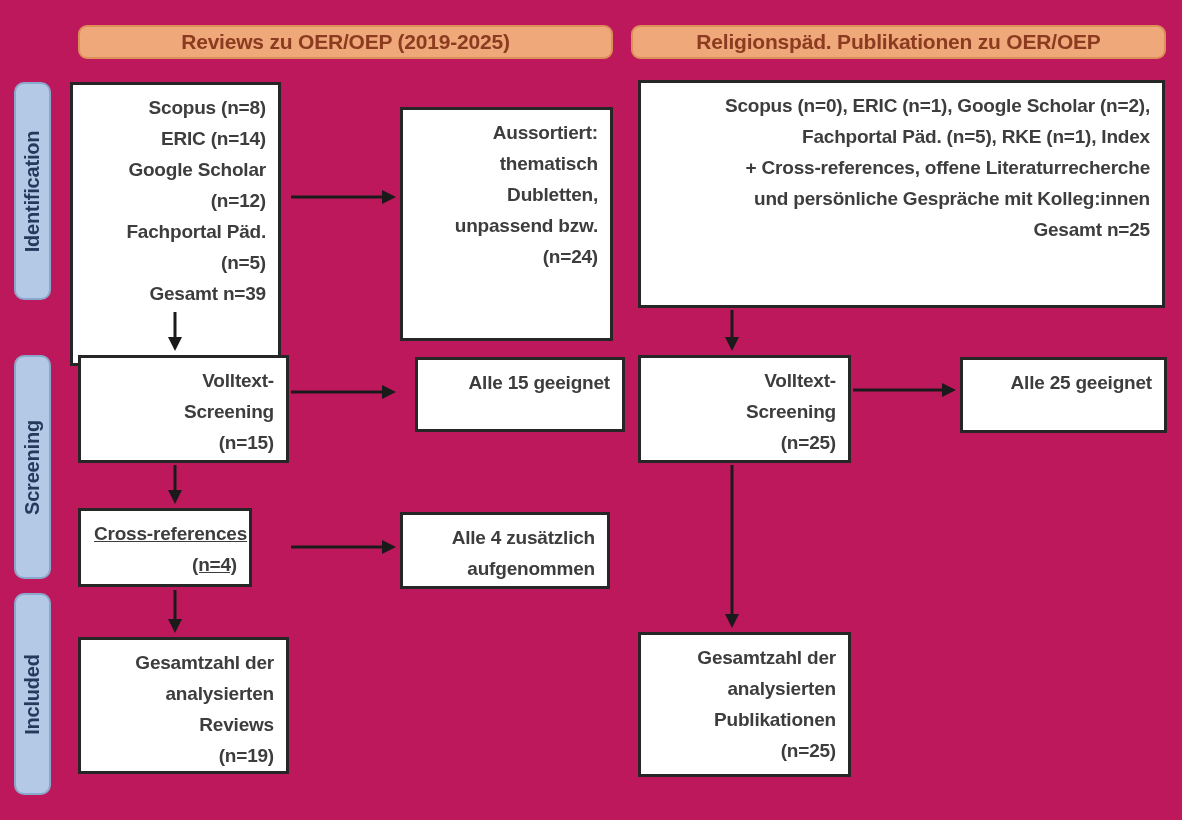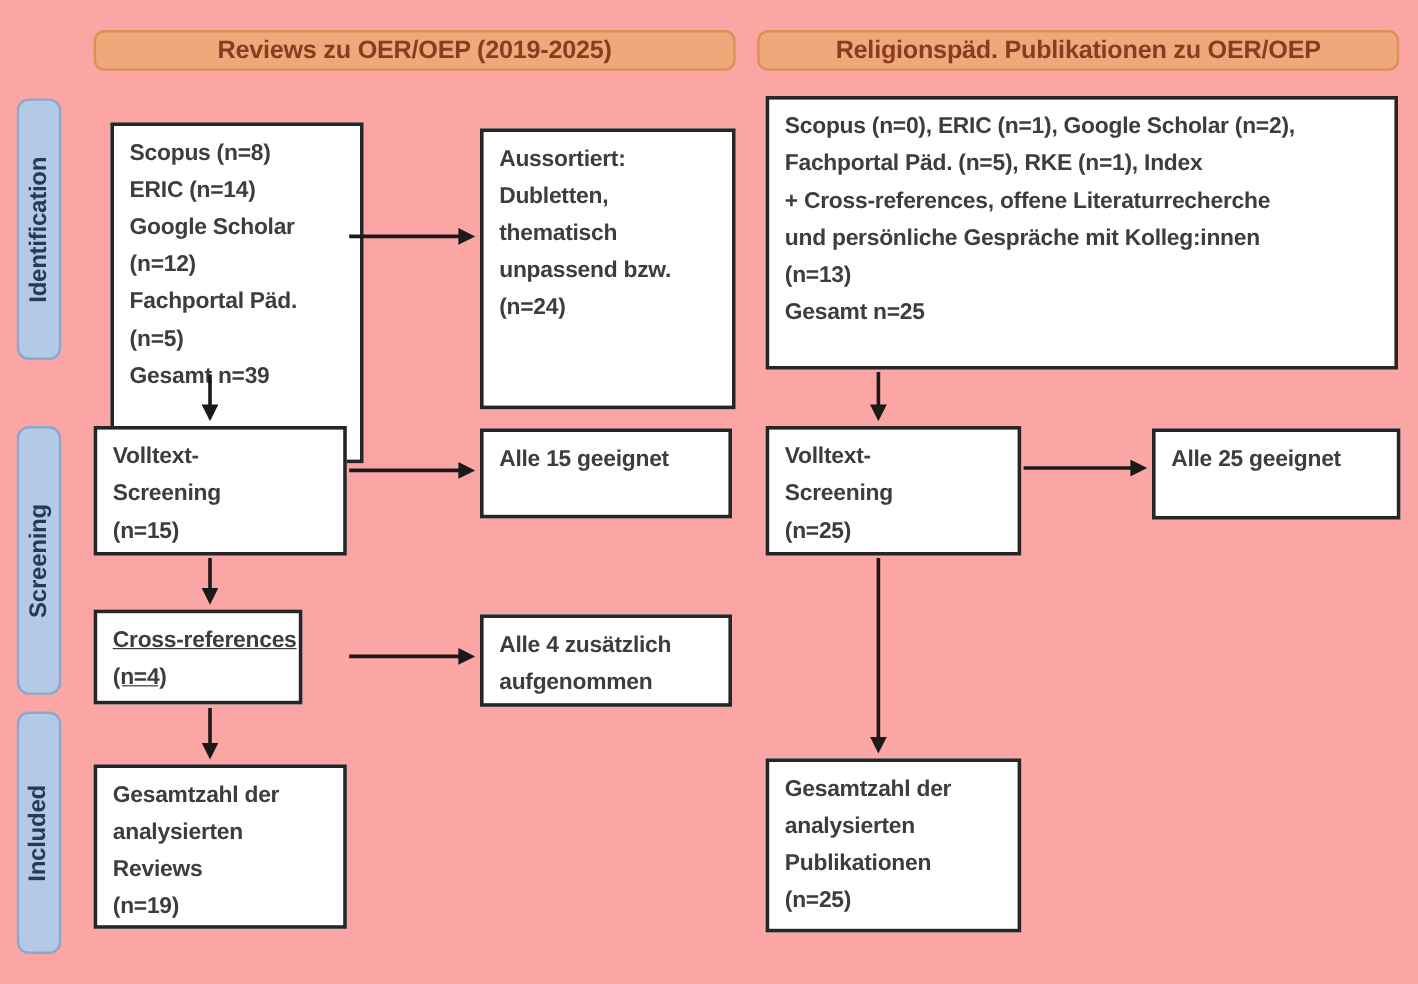--- a/index.html
+++ b/index.html
@@ -1,21 +1,22 @@
 <!DOCTYPE html>
 <html style="--header-fill: #efa87a; --header-border: #dd8f58; --header-text: #8c3b20; --stage-fill: #b4c9e6; --stage-border: #8aa8cc; --stage-text: #24395c; --box-border: #262626; --box-text: #3d3d3d; --arrow: #1a1a1a;"><head>
 <meta charset="utf-8">
 <style>
   html,body{margin:0;padding:0;background:#ffffff;}
   .canvas{
     position:relative;
     width:1182px;height:820px;
-    background:#fca5a5;
+    background:#be185d;
     font-family:"Liberation Sans", sans-serif;
     overflow:hidden;
+    text-align:right;
   }
   
   .hdr{
     position:absolute;
     box-sizing:border-box;
     height:34px;
     background:var(--header-fill,#efa87a);
     border:2px solid var(--header-border,#dd8f58);
     border-radius:9px;
     color:var(--header-text,#8c3b20);
@@ -52,24 +53,24 @@
     box-sizing:border-box;
     background:#ffffff;
     border:3px solid var(--box-border,#262626);
     color:var(--box-text,#3d3d3d);
     font-size:19px;font-weight:700;
     line-height:31px;
     letter-spacing:-0.2px;
     padding:7px 12px 4px 13px;
   }
   .box .ln{white-space:nowrap;}
-  .b-l-sources{left:92px;top:82px;width:211px;height:284px;margin-top:20px;}
+  .b-l-sources{left:70px;top:82px;width:211px;height:284px;}
   .b-l-sorted{left:400px;top:80px;width:213px;height:234px;margin-top:27px;}
   .b-l-fulltext{left:78px;top:355px;width:211px;height:108px;}
-  .b-l-eligible{left:400px;top:357px;width:210px;height:75px;}
+  .b-l-eligible{left:415px;top:357px;width:210px;height:75px;}
   .b-l-crossref{left:78px;top:508px;width:174px;height:79px;text-decoration:underline;}
   .b-l-added{left:400px;top:512px;width:210px;height:77px;}
   .b-l-total{left:78px;top:637px;width:211px;height:137px;}
   .b-r-sources{left:638px;top:80px;width:527px;height:228px;}
   .b-r-fulltext{left:638px;top:355px;width:213px;height:108px;}
   .b-r-eligible{left:960px;top:357px;width:207px;height:76px;}
   .b-r-total{left:638px;top:632px;width:213px;height:145px;}
   
   .arrows{position:absolute;left:0;top:0;pointer-events:none;}
   .arrows line{stroke:var(--arrow,#1a1a1a);stroke-width:3;}
@@ -97,22 +98,22 @@
     <div class="ln">ERIC (n=14)</div>
     <div class="ln">Google Scholar</div>
     <div class="ln">(n=12)</div>
     <div class="ln">Fachportal Päd.</div>
     <div class="ln">(n=5)</div>
     <div class="ln">Gesamt n=39</div>
   </div>
 
   <div class="box b-l-sorted">
     <div class="ln">Aussortiert:</div>
+    <div class="ln">thematisch</div>
     <div class="ln">Dubletten,</div>
-    <div class="ln">thematisch</div>
     <div class="ln">unpassend bzw.</div>
     <div class="ln">(n=24)</div>
   </div>
 
   <div class="box b-l-fulltext">
     <div class="ln">Volltext-</div>
     <div class="ln">Screening</div>
     <div class="ln">(n=15)</div>
   </div>
 
@@ -135,21 +136,20 @@
     <div class="ln">analysierten</div>
     <div class="ln">Reviews</div>
     <div class="ln">(n=19)</div>
   </div>
 
   <div class="box b-r-sources">
     <div class="ln">Scopus (n=0), ERIC (n=1), Google Scholar (n=2),</div>
     <div class="ln">Fachportal Päd. (n=5), RKE (n=1), Index</div>
     <div class="ln">+ Cross-references, offene Literaturrecherche</div>
     <div class="ln">und persönliche Gespräche mit Kolleg:innen</div>
-    <div class="ln">(n=13)</div>
     <div class="ln">Gesamt n=25</div>
   </div>
 
   <div class="box b-r-fulltext">
     <div class="ln">Volltext-</div>
     <div class="ln">Screening</div>
     <div class="ln">(n=25)</div>
   </div>
 
   <div class="box b-r-eligible">

